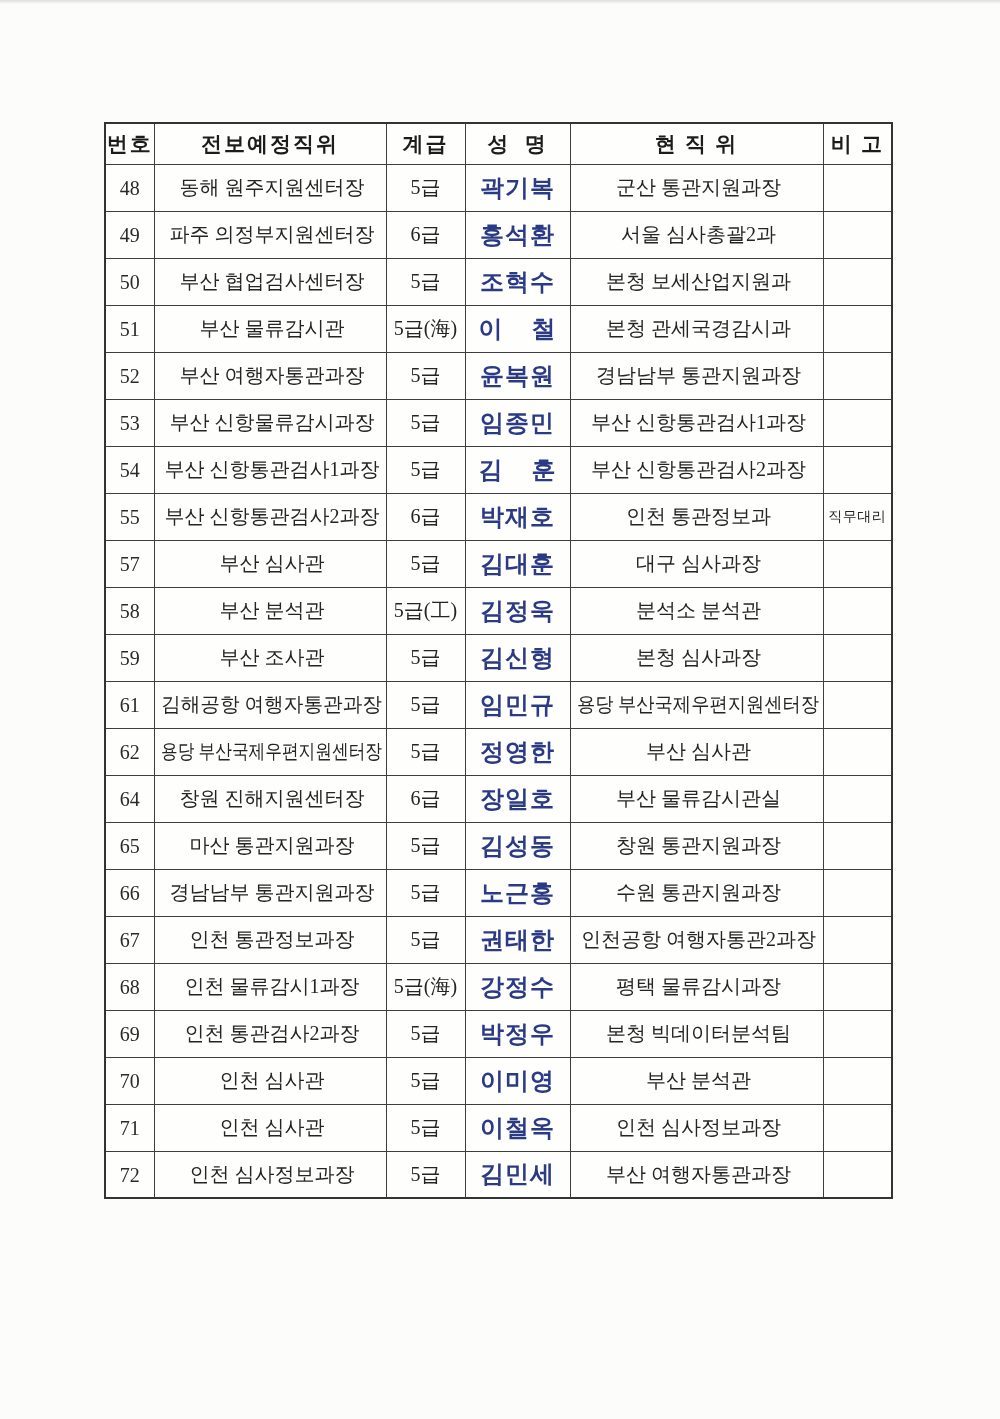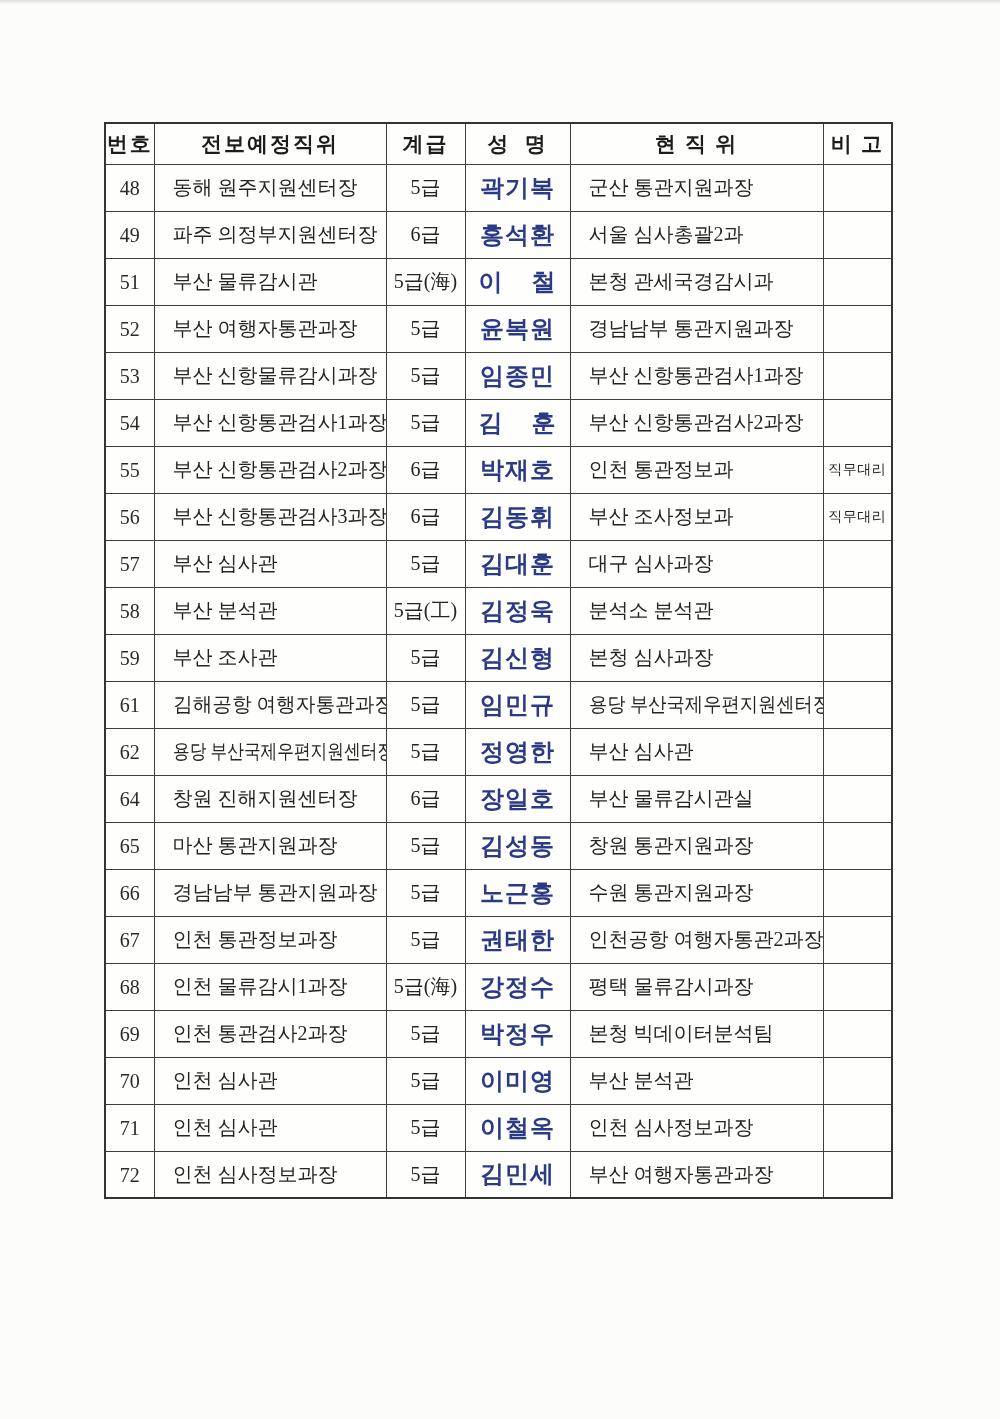--- a/index.html
+++ b/index.html
@@ -40,21 +40,21 @@
     height:41px;
     font-size:21px;
     font-weight:bold;
     letter-spacing:2px;
     text-align:center;
     white-space:pre;
     color:#1c1c1c;
   }
   tbody td{height:47px;font-size:20px;}
   .c-no{text-align:center;color:#2a2a2a;}
-  .c-pos,.c-cur{text-align:left;padding-left:18px;padding-right:2px;}
+  .c-pos,.c-cur{text-align:center;padding-left:6px;padding-right:2px;}
   .c-rank{text-align:center;}
   .c-name{text-align:center;}
   .c-note{text-align:center;font-size:14px;letter-spacing:.5px;}
   .c-name .fit{
     font-weight:bold;
     color:var(--name-text);
     font-size:24px;
     white-space:pre;
     letter-spacing:1px;
   }
@@ -103,20 +103,28 @@
 
   <tr>
     <td class="c-no"><span class="fit fit-center">49</span></td>
     <td class="c-pos"><span class="fit">파주 의정부지원센터장</span></td>
     <td class="c-rank"><span class="fit fit-center">6급</span></td>
     <td class="c-name"><span class="fit fit-center">홍석환</span></td>
     <td class="c-cur"><span class="fit">서울 심사총괄2과</span></td>
     <td class="c-note"><span class="fit fit-center"></span></td>
   </tr>
 
+  <tr>
+    <td class="c-no"><span class="fit fit-center">50</span></td>
+    <td class="c-pos"><span class="fit">부산 협업검사센터장</span></td>
+    <td class="c-rank"><span class="fit fit-center">5급</span></td>
+    <td class="c-name"><span class="fit fit-center">조혁수</span></td>
+    <td class="c-cur"><span class="fit">본청 보세산업지원과</span></td>
+    <td class="c-note"><span class="fit fit-center"></span></td>
+  </tr>
 
   <tr>
     <td class="c-no"><span class="fit fit-center">51</span></td>
     <td class="c-pos"><span class="fit">부산 물류감시관</span></td>
     <td class="c-rank"><span class="fit fit-center">5급(海)</span></td>
     <td class="c-name"><span class="fit fit-center">이    철</span></td>
     <td class="c-cur"><span class="fit">본청 관세국경감시과</span></td>
     <td class="c-note"><span class="fit fit-center"></span></td>
   </tr>
 
@@ -149,28 +157,20 @@
 
   <tr>
     <td class="c-no"><span class="fit fit-center">55</span></td>
     <td class="c-pos"><span class="fit">부산 신항통관검사2과장</span></td>
     <td class="c-rank"><span class="fit fit-center">6급</span></td>
     <td class="c-name"><span class="fit fit-center">박재호</span></td>
     <td class="c-cur"><span class="fit">인천 통관정보과</span></td>
     <td class="c-note"><span class="fit fit-center">직무대리</span></td>
   </tr>
 
-  <tr>
-    <td class="c-no"><span class="fit fit-center">56</span></td>
-    <td class="c-pos"><span class="fit">부산 신항통관검사3과장</span></td>
-    <td class="c-rank"><span class="fit fit-center">6급</span></td>
-    <td class="c-name"><span class="fit fit-center">김동휘</span></td>
-    <td class="c-cur"><span class="fit">부산 조사정보과</span></td>
-    <td class="c-note"><span class="fit fit-center">직무대리</span></td>
-  </tr>
 
   <tr>
     <td class="c-no"><span class="fit fit-center">57</span></td>
     <td class="c-pos"><span class="fit">부산 심사관</span></td>
     <td class="c-rank"><span class="fit fit-center">5급</span></td>
     <td class="c-name"><span class="fit fit-center">김대훈</span></td>
     <td class="c-cur"><span class="fit">대구 심사과장</span></td>
     <td class="c-note"><span class="fit fit-center"></span></td>
   </tr>
 

